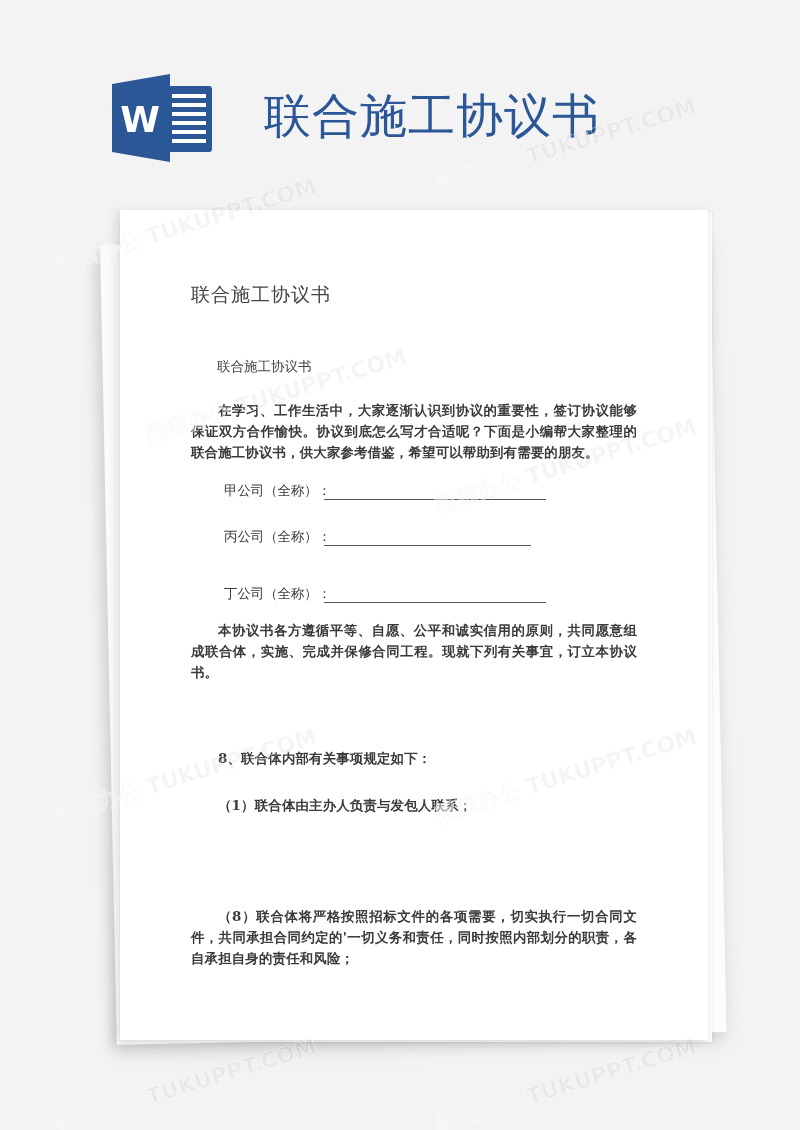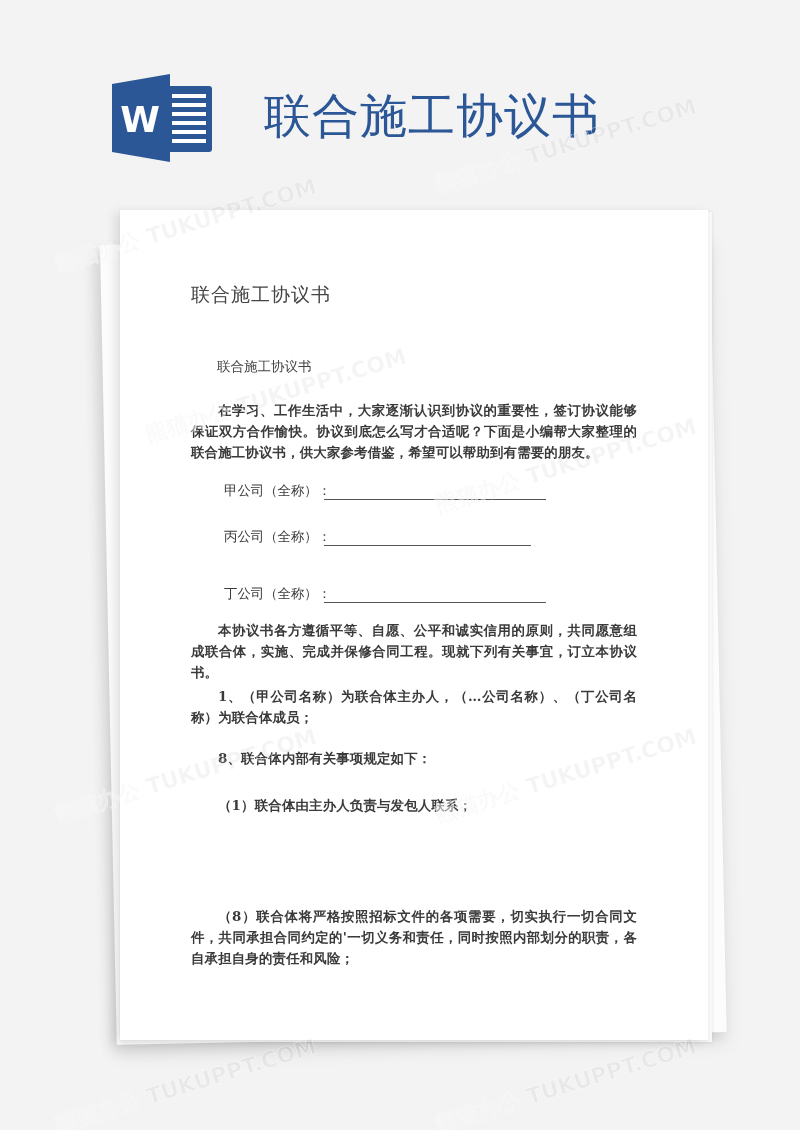--- a/index.html
+++ b/index.html
@@ -177,19 +177,18 @@
     <div class="field-row" style="top:318px;">
       <span class="field-label">丙公司（全称）：</span>
       <span class="field-line" style="width:207px;"></span>
     </div>
     <div class="field-row" style="top:364px;margin-top:11px;">
       <span class="field-label">丁公司（全称）：</span>
       <span class="field-line" style="width:222px;"></span>
     </div>
 
     <div class="para" style="top:410px;">本协议书各方遵循平等、自愿、公平和诚实信用的原则，共同愿意组成联合体，实施、完成并保修合同工程。现就下列有关事宜，订立本协议书。</div>
-    <div class="para" style="top:476px;">1、（甲公司名称）为联合体主办人，（…公司名称）、（丁公司名称）为联合体成员；</div>
     <div class="para" style="top:538px;">8、联合体内部有关事项规定如下：</div>
     <div class="para" style="top:585px;">（1）联合体由主办人负责与发包人联系；</div>
     <div class="para" style="top:696px;">（8）联合体将严格按照招标文件的各项需要，切实执行一切合同文件，共同承担合同约定的'一切义务和责任，同时按照内部划分的职责，各自承担自身的责任和风险；</div>
 
   </div>
 </div>
 
 </body></html>

